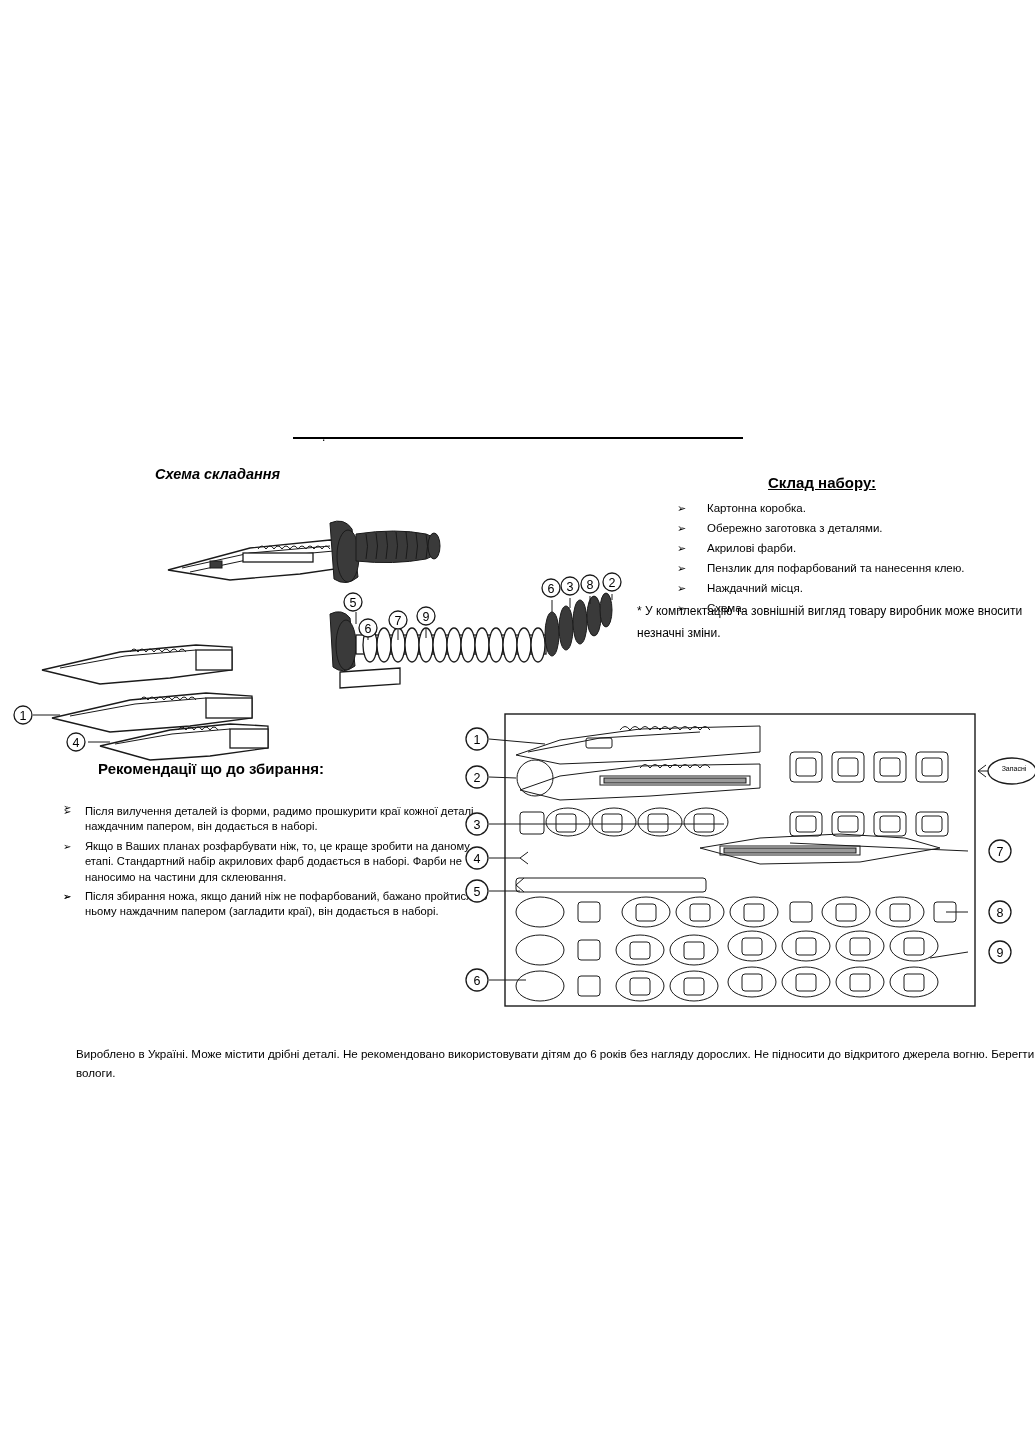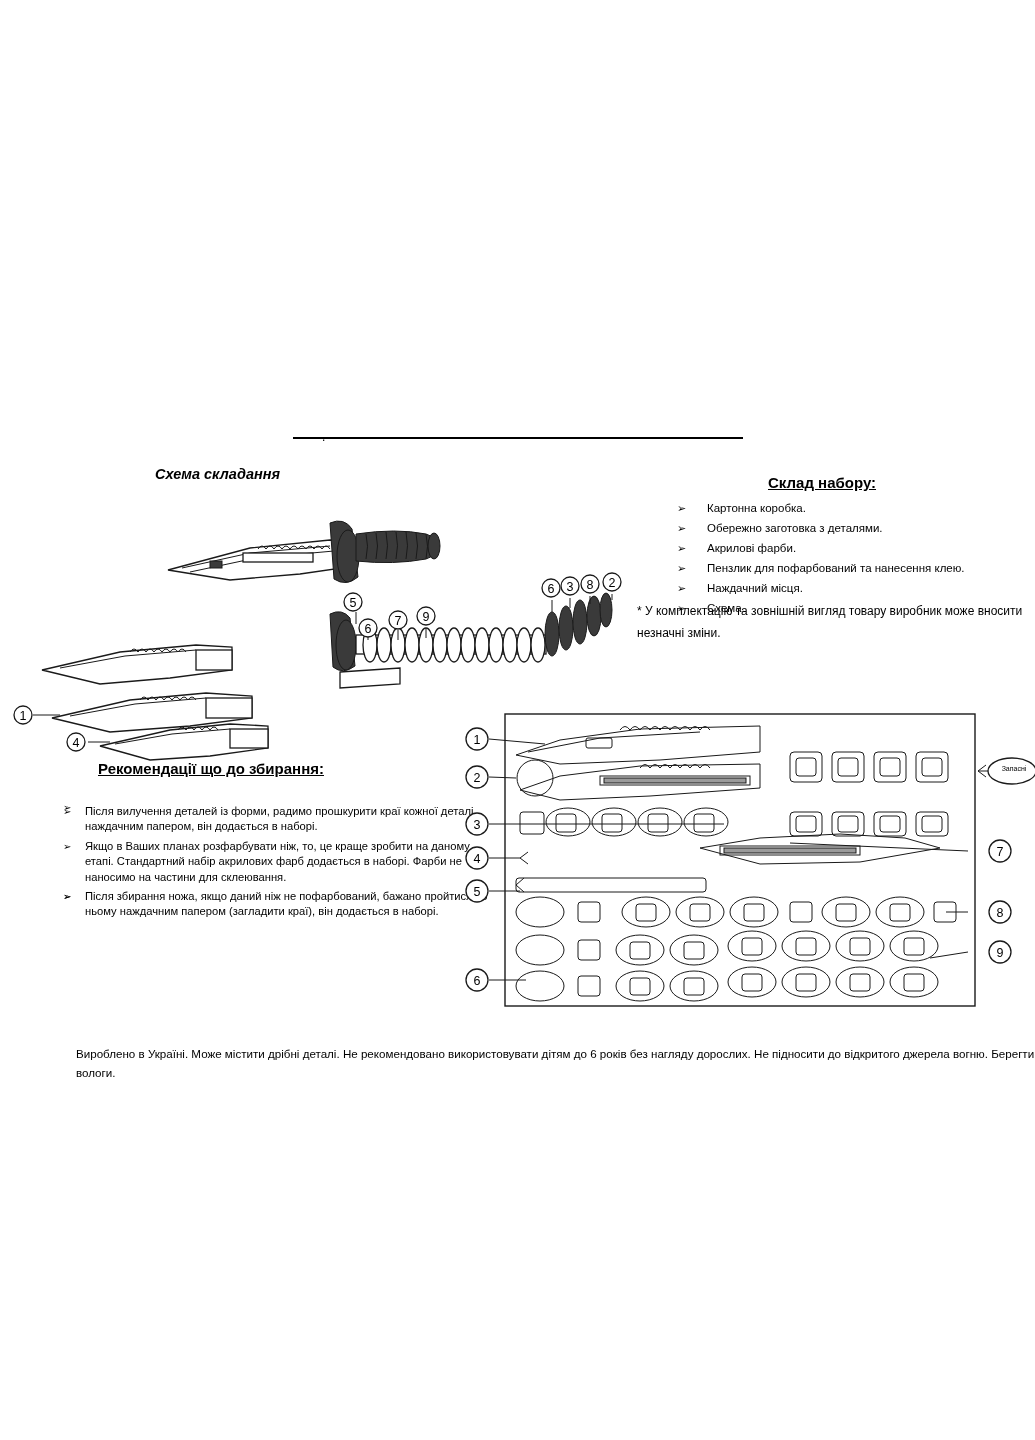--- a/index.html
+++ b/index.html
@@ -23,21 +23,20 @@
     position:absolute;left:155px;top:466px;font-size:14.5px;font-weight:bold;
     font-style:italic;
   }
   .h-sklad{
     position:absolute;left:768px;top:466px;font-size:15px;font-weight:bold;
     text-decoration:underline;
     margin-top:8px;
   }
   .h-recom{
     position:absolute;left:98px;top:760px;font-size:15px;font-weight:bold;
-    text-decoration:underline;
   }
 
   
   .kit{position:absolute;left:637px;top:484px;width:390px;}
   .kit li{
     list-style:none;position:relative;font-size:11.5px;line-height:17px;
     margin:0 0 3px 0;padding-left:30px;
   }
   .kit li .bullet{
     position:absolute;left:0;top:0px;font-size:11px;color:#000;

